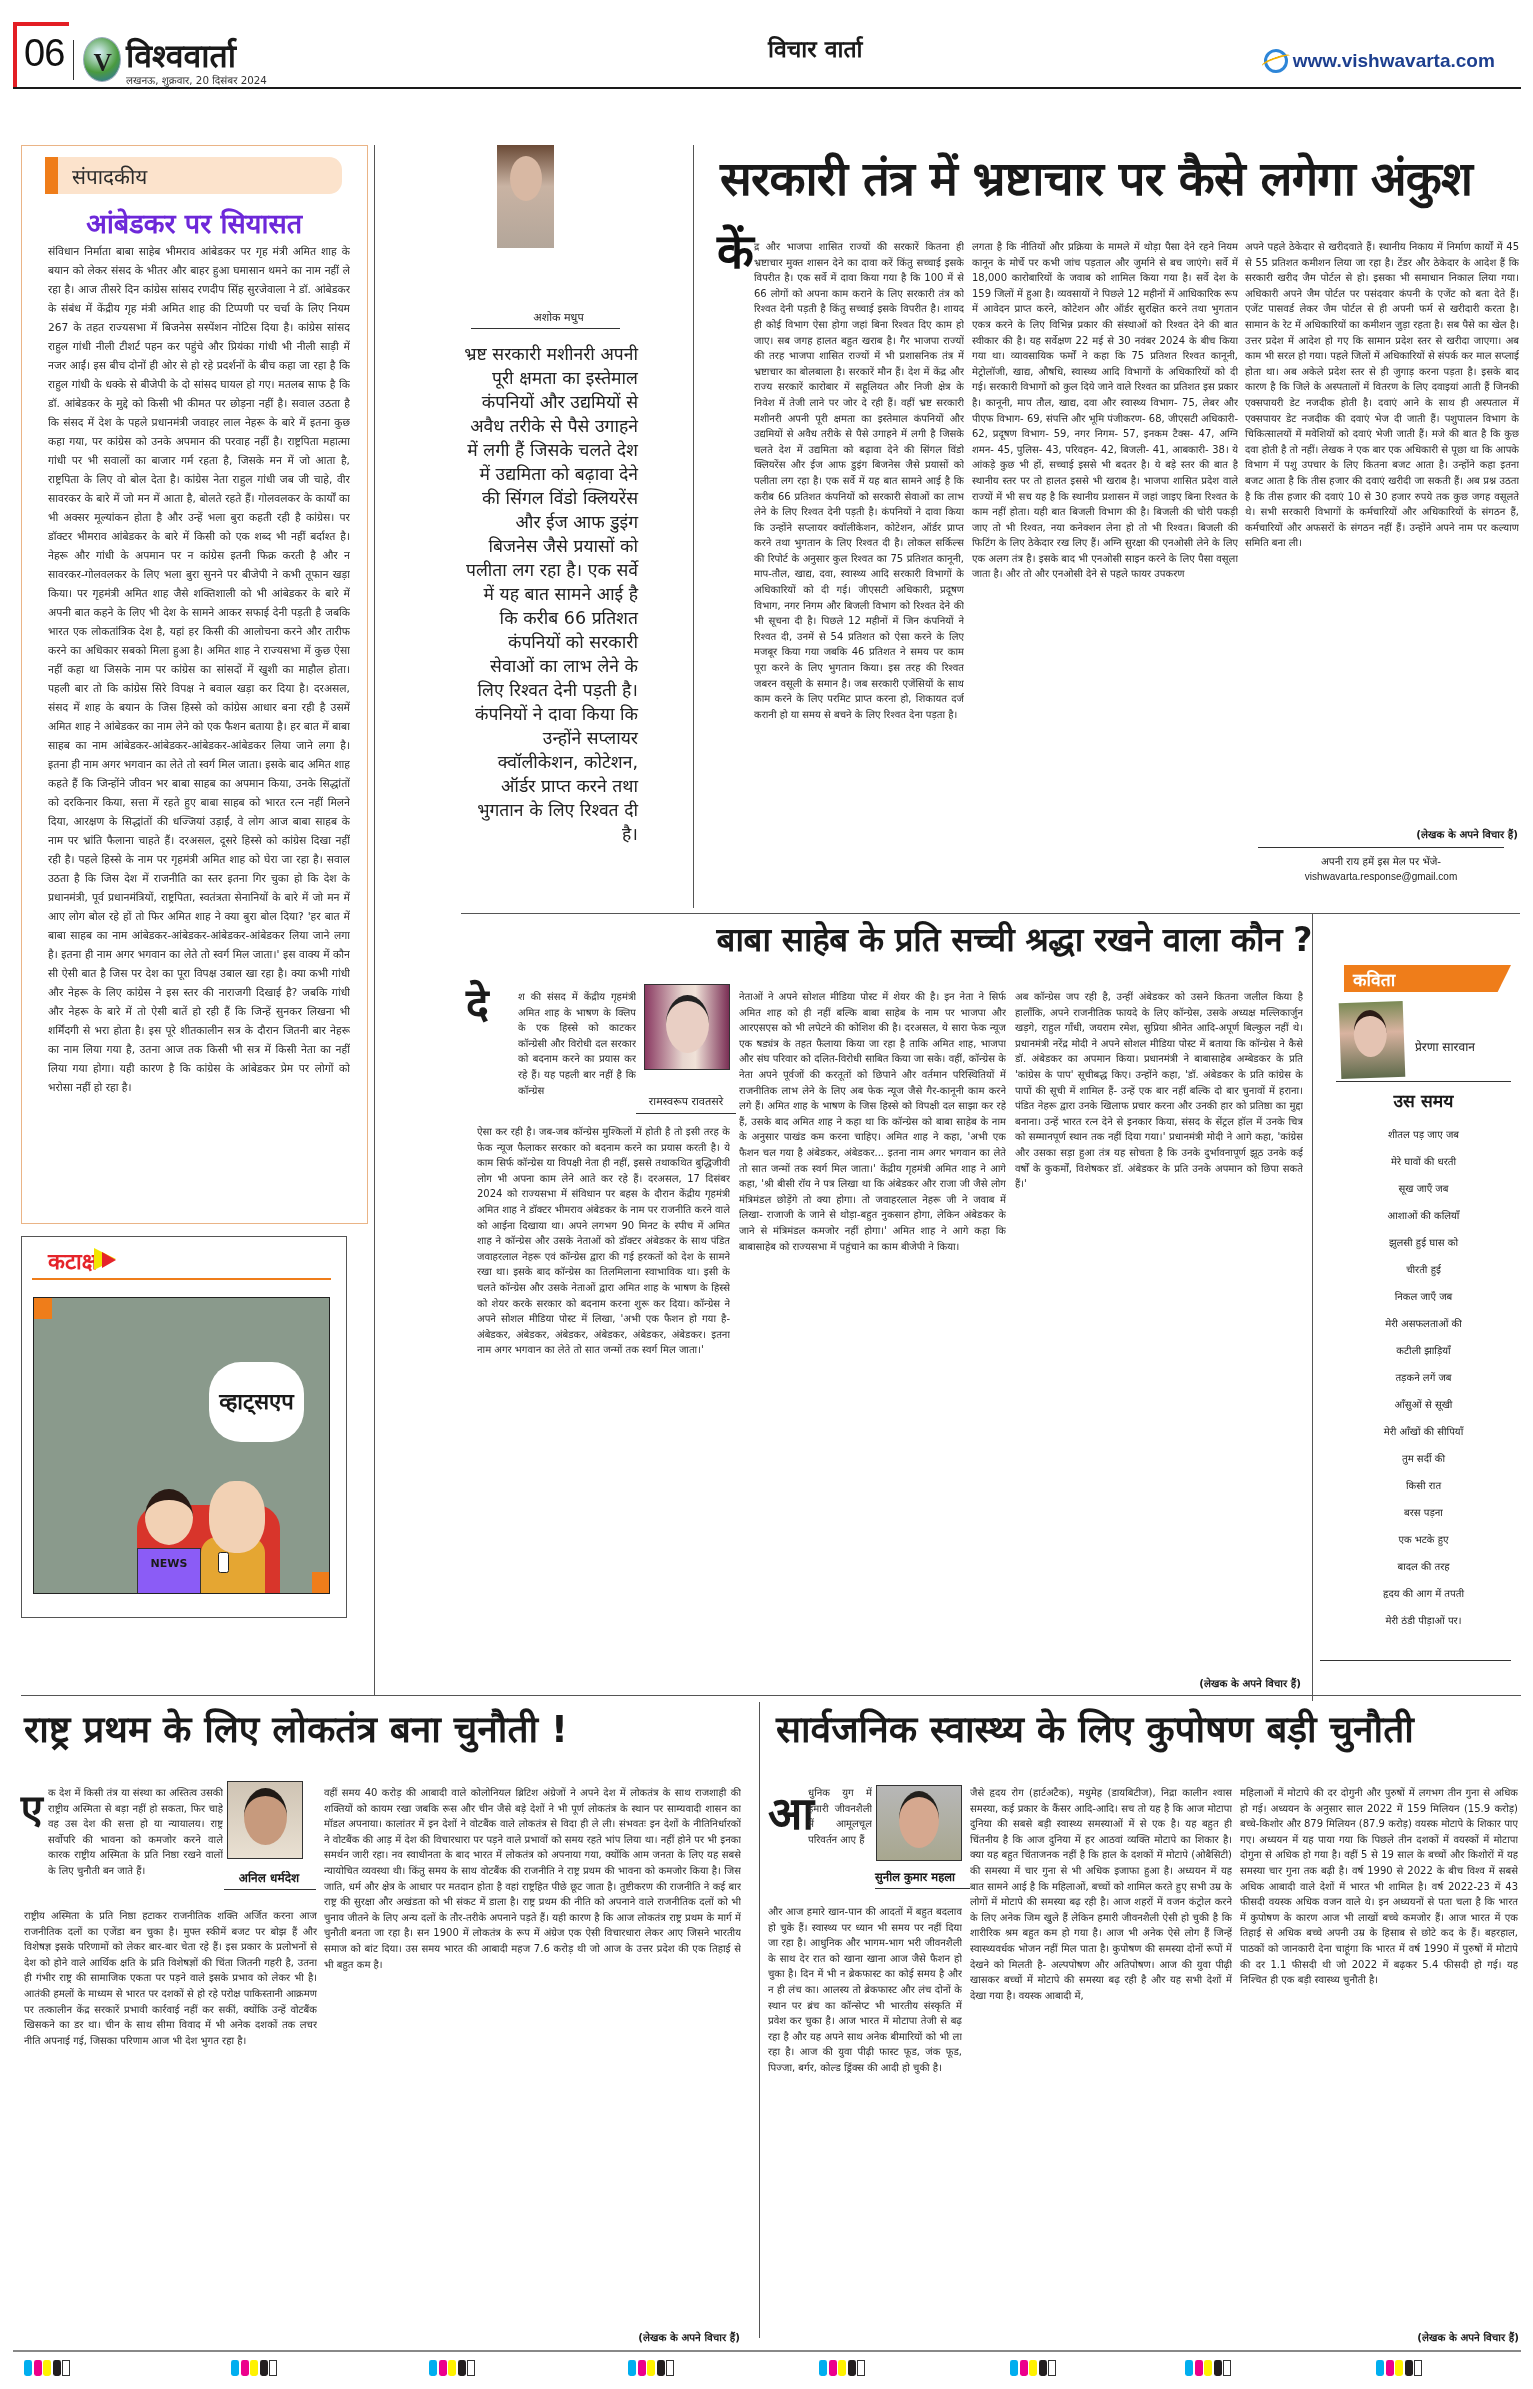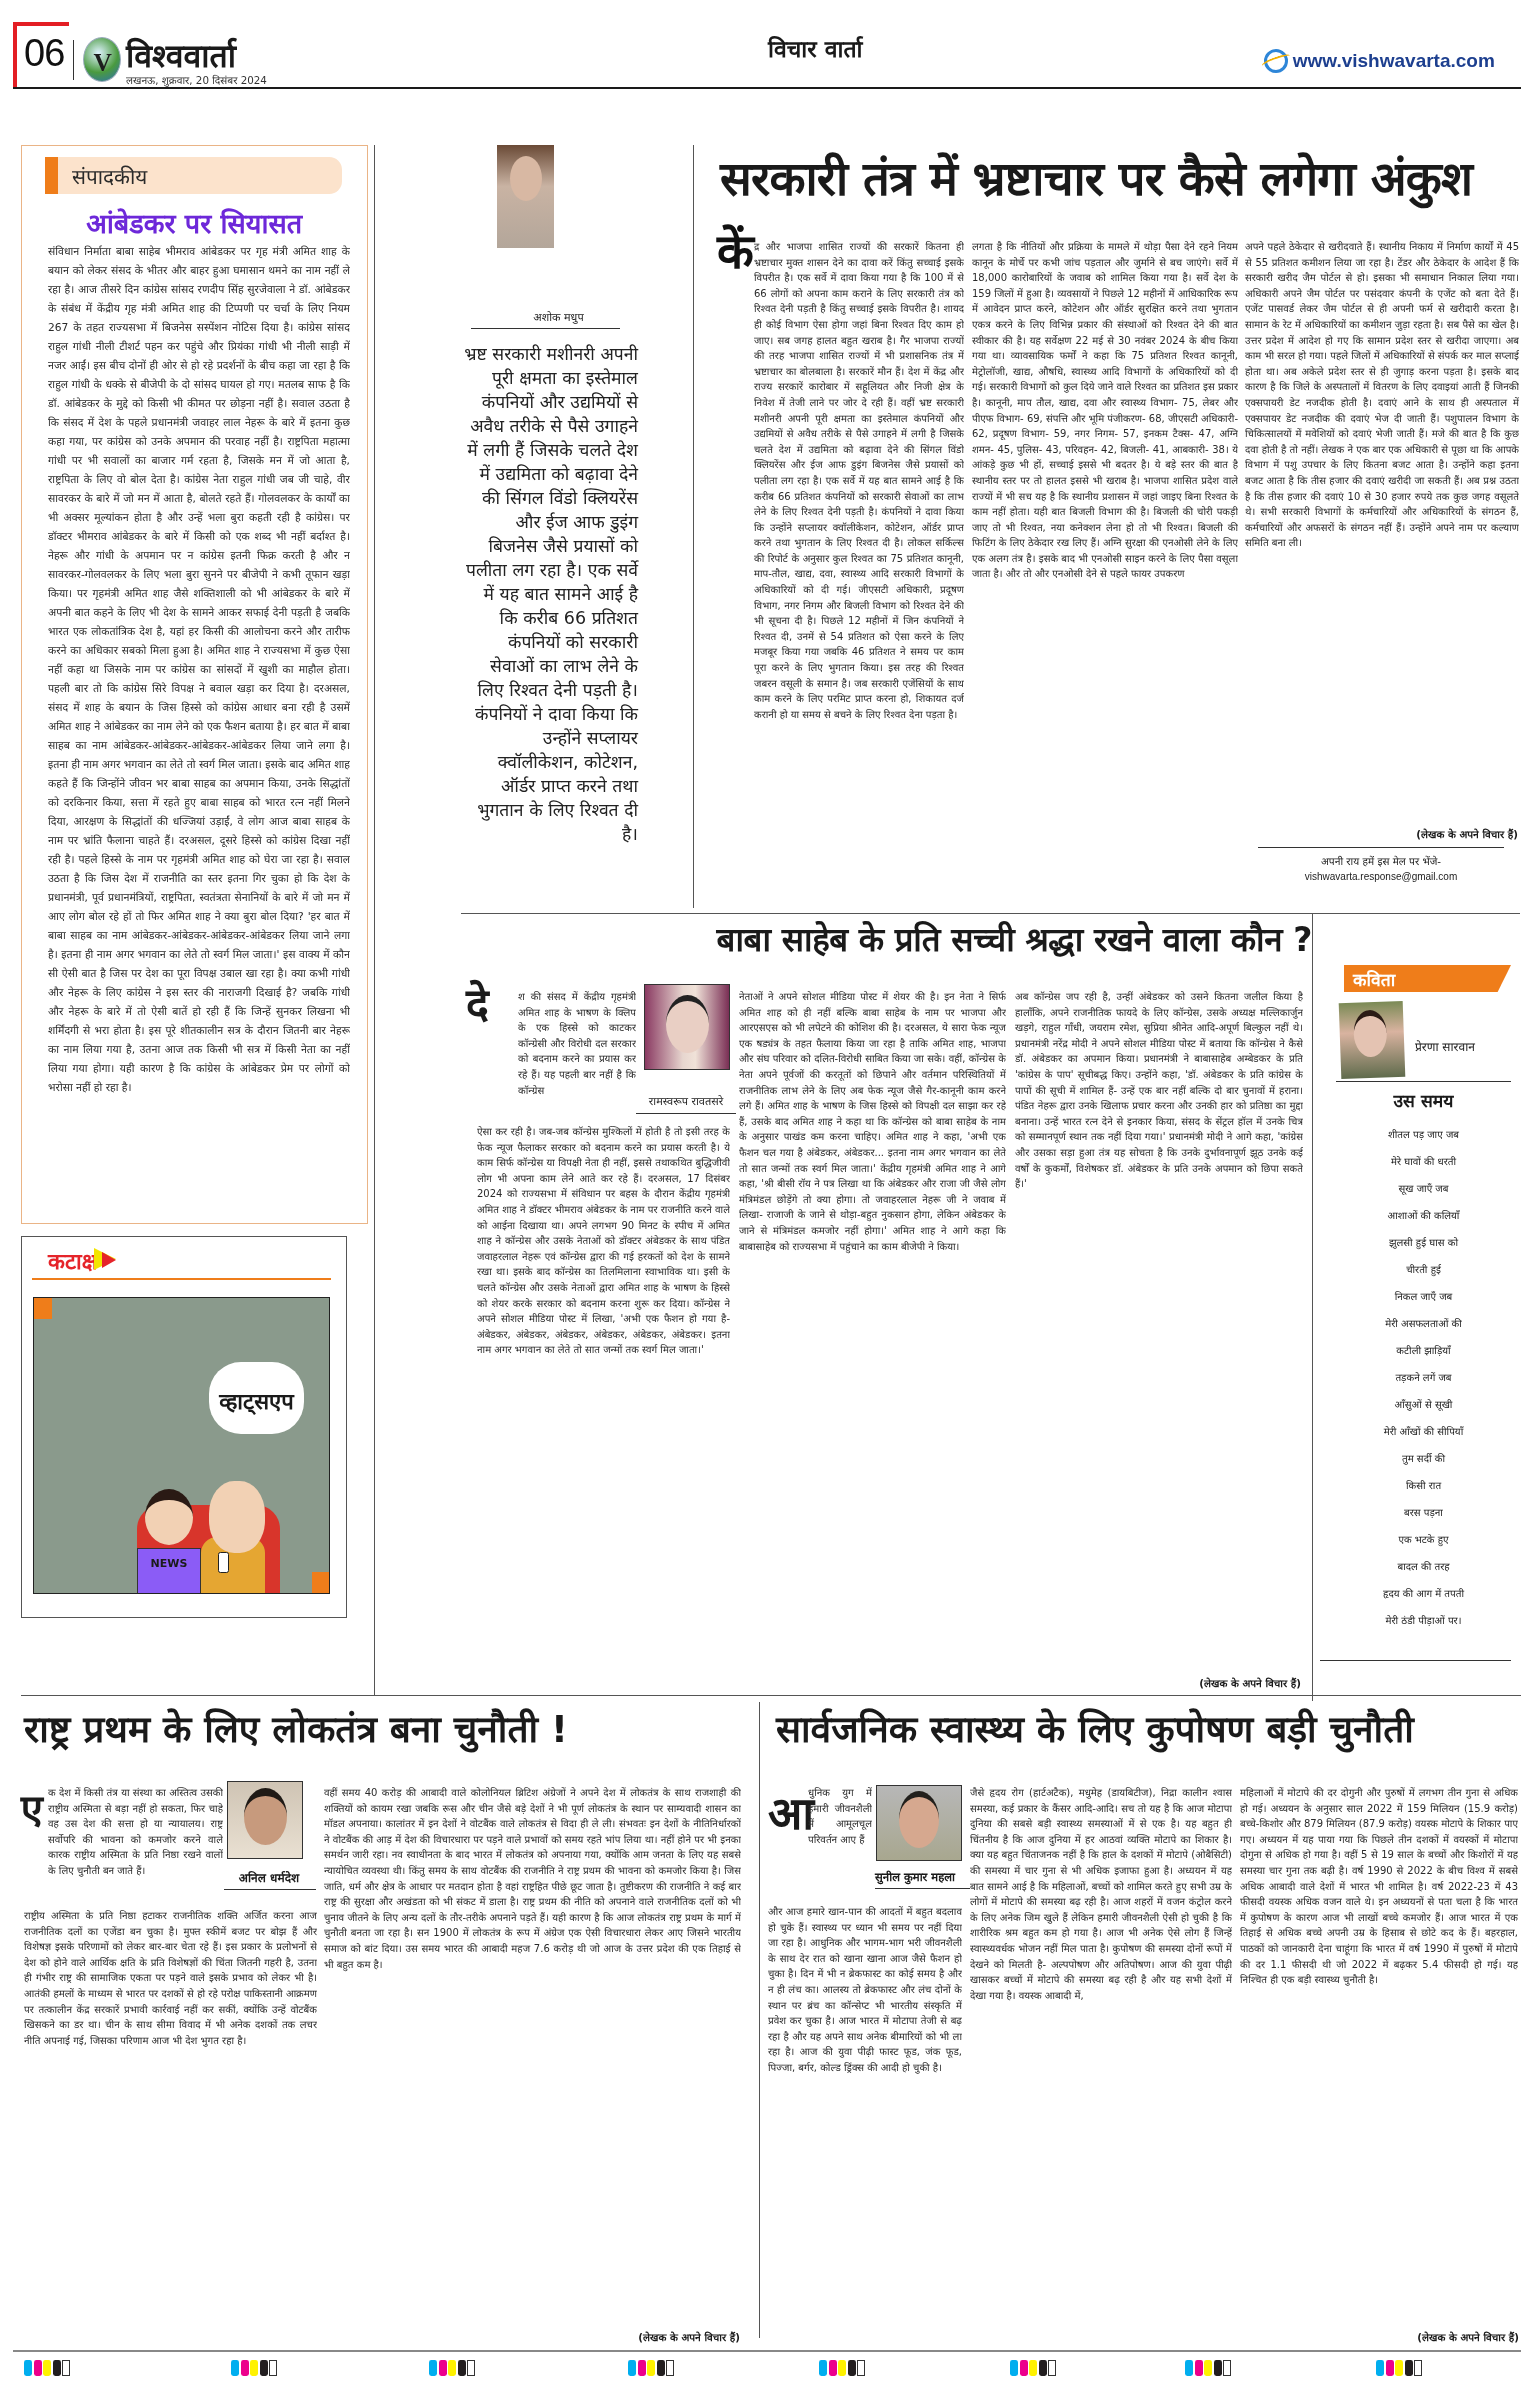--- a/index.html
+++ b/index.html
@@ -38,21 +38,21 @@
   
   #cartoon-box { left: 20.7px; top: 1236px; width: 326px; height: 302px; border: 0.8px solid #555; }
   #kataksh-label { left: 32px; top: 1245px; font-size: 22px; font-weight: bold; color: #e5242a; margin-left: 16px; }
   #kataksh-arrow { left: 94px; top: 1248px; width: 0; height: 0; border-top: 11px solid transparent; border-bottom: 11px solid transparent; border-left: 22px solid #f3e600; }
   #kataksh-arrow2 { left: 102px; top: 1252px; width: 0; height: 0; border-top: 8px solid transparent; border-bottom: 8px solid transparent; border-left: 14.3px solid #e5242a; }
   #kataksh-rule { left: 32px; top: 1278px; width: 299px; height: 1.6px; background: #ef7d1a; }
   #cartoon { left: 33px; top: 1297px; width: 297px; height: 297px; background: #8a9a8c; overflow: hidden; border: 0.8px solid #222; }
   .cartoon-corner { position: absolute; width: 17.5px; height: 20.7px; background: #ef7d1a; }
   .bubble { position: absolute; background: #fff; border-radius: 32px; text-align: center; font-weight: bold; color: #1a1a1a; }
   #bubble-left { left: 36px; top: 0; width: 127px; height: 159px; font-size: 21.5px; line-height: 29px; padding-top: 9.5px; }
-  #bubble-right { left: 175px; top: 64px; width: 95px; height: 72px; font-size: 22px; line-height: 80px; }
+  #bubble-right { left: 175px; top: 64px; width: 95px; height: 80px; font-size: 22px; line-height: 80px; }
   #sofa { left: 103px; top: 207px; width: 143px; height: 95px; background: #d8352b; border-radius: 24px 24px 0 0; }
   #woman { left: 111px; top: 191px; width: 48px; height: 56px; background: #f2d1b4; border-radius: 50%; border-top: 11px solid #2a1a14; }
   #man { left: 175px; top: 183px; width: 56px; height: 72px; background: #f2d1b4; border-radius: 45%; }
   #man-body { left: 167px; top: 239px; width: 64px; height: 56px; background: #e5a632; border-radius: 16px 16px 0 0; }
   #newspaper { left: 103px; top: 250px; width: 64px; height: 48px; background: #8b5cf6; border: 0.8px solid #333; font-size: 11px; font-weight: bold; text-align: center; line-height: 29px; }
   #phone { left: 184px; top: 254px; width: 11px; height: 20.7px; background: #fff; border: 0.8px solid #222; border-radius: 2.4px; }
 
   
   #author1-photo { left: 497px; top: 145px; width: 57px; height: 103px; background: linear-gradient(#6a4a36, #c9b3a3 40%, #b3a69a); }
   #author1-photo::before { content:""; position:absolute; left:12.7px; top:11px; width:32px; height:45px; border-radius: 50%; background: #d8b8a3; }

